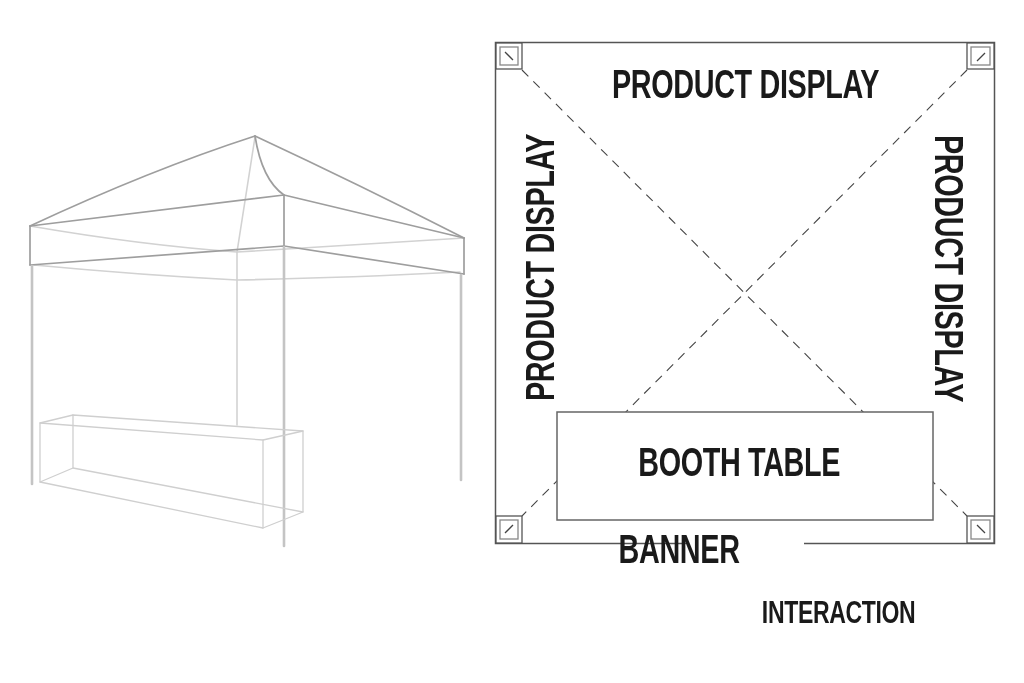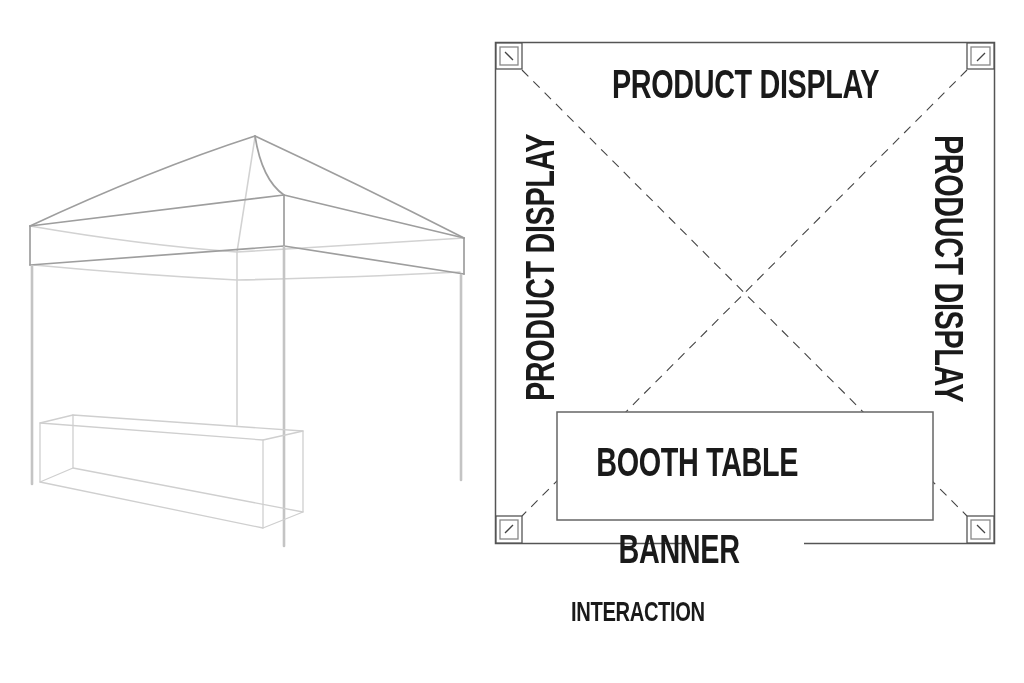--- a/index.html
+++ b/index.html
@@ -94,23 +94,23 @@
 </div>
 
 <div class="lbl" style="left:355px; top:246px; width:370px; height:44px; text-align:center; font-size:40px; line-height:44px; transform: rotate(-90deg);">
   <span class="cond">PRODUCT DISPLAY</span>
 </div>
 
 <div class="lbl" style="left:764px; top:246px; width:370px; height:44px; text-align:center; font-size:40px; line-height:44px; transform: rotate(90deg);">
   <span class="cond">PRODUCT DISPLAY</span>
 </div>
 
-<div class="lbl" style="left:557px; top:440px; width:322px; text-align:left; font-size:40px; line-height:44px;">
+<div class="lbl" style="left:557px; top:440px; width:322px; text-align:right; font-size:40px; line-height:44px;">
   <span class="cond">BOOTH TABLE</span>
 </div>
 
 <div class="lbl" style="left:595px; top:527px; width:300px; text-align:left; font-size:40px; line-height:44px;">
   <span class="cond">BANNER</span>
 </div>
 
-<div class="lbl" style="left:545px; top:590px; width:400px; text-align:left; font-size:28px; line-height:44px;">
+<div class="lbl" style="left:545px; top:590px; width:400px; text-align:right; font-size:32px; line-height:44px;">
   <span class="cond">INTERACTION</span>
 </div>
 
 </body></html>

